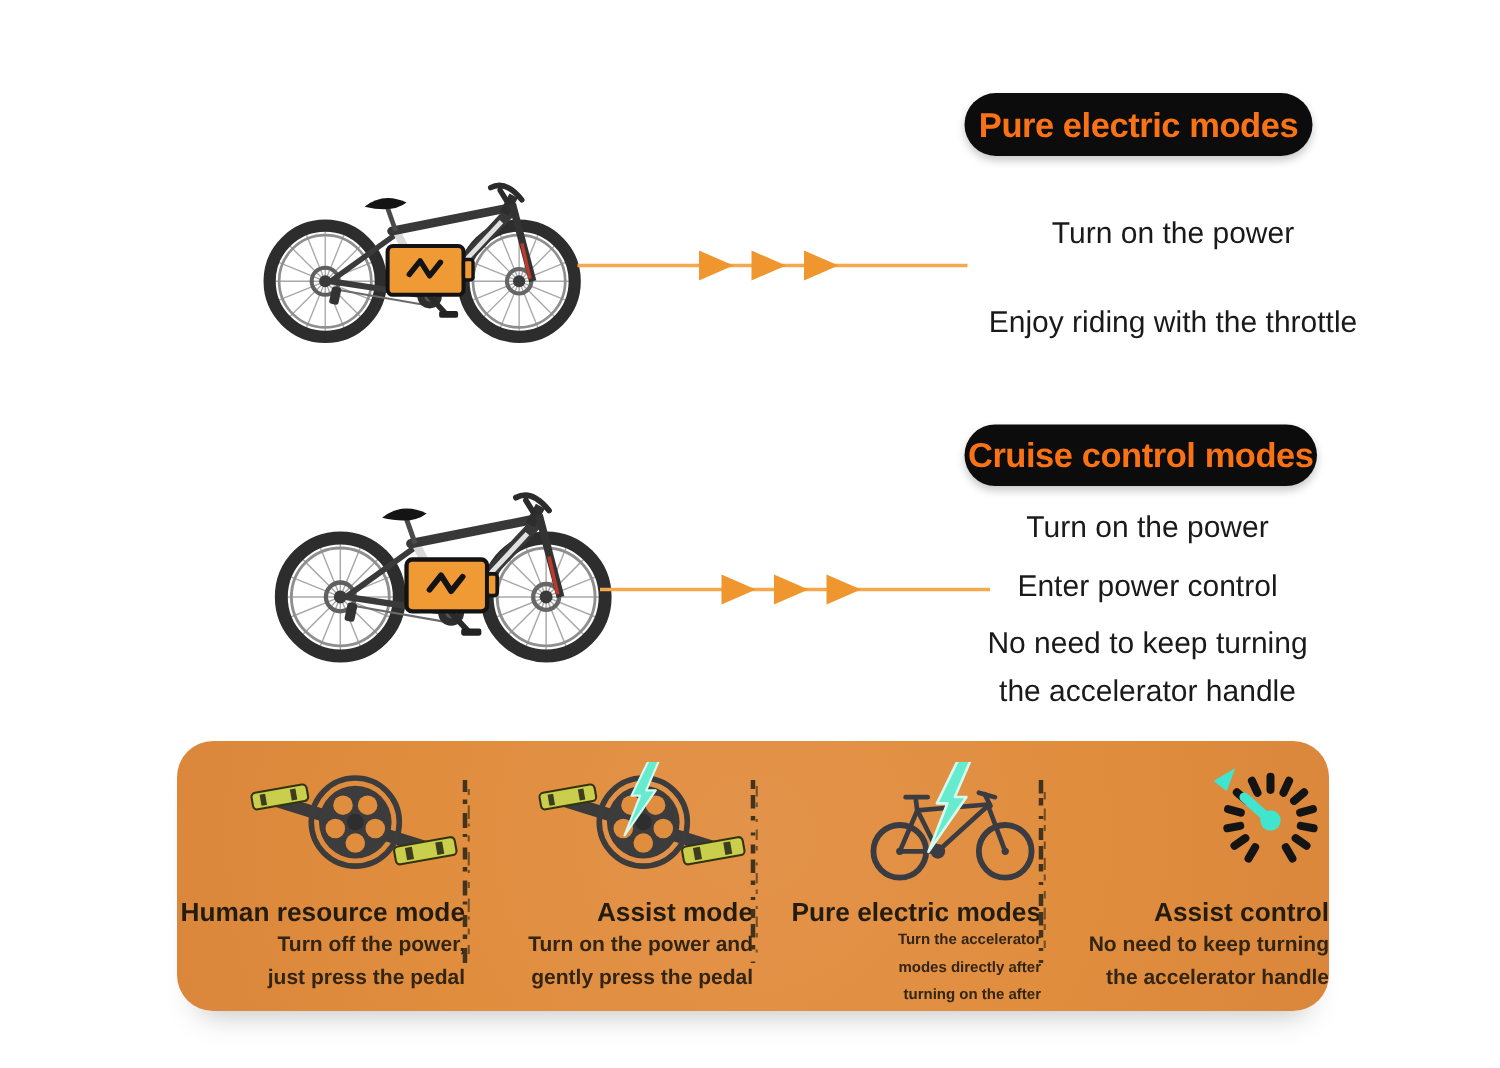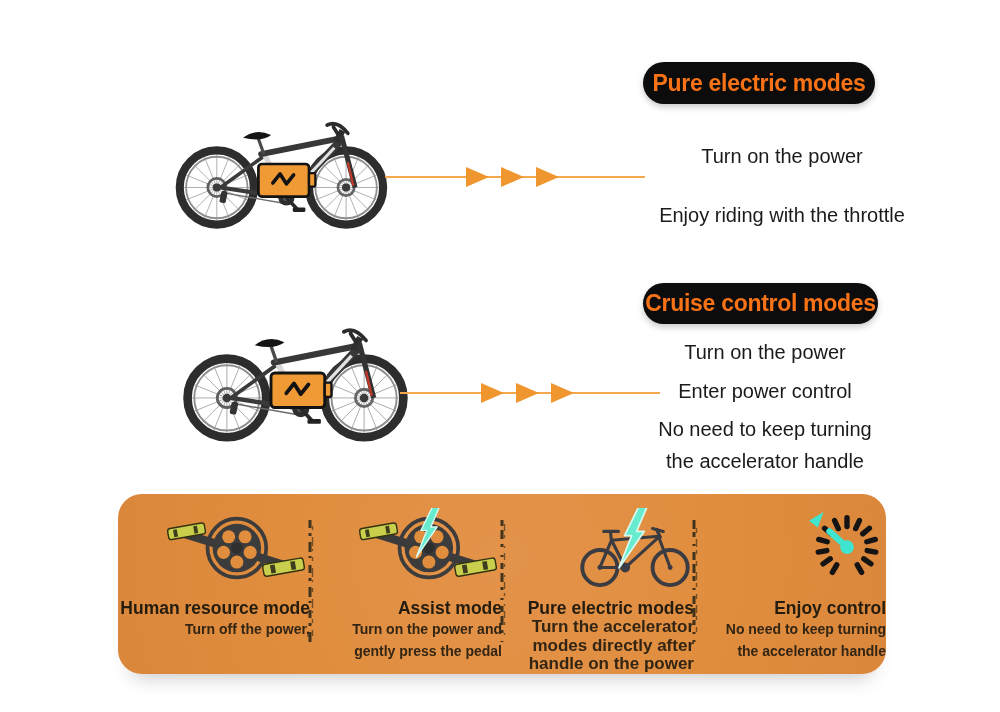--- a/index.html
+++ b/index.html
@@ -26,21 +26,21 @@
   .modes-panel{
     position:absolute;left:118px;top:494px;width:768px;height:180px;
     background:radial-gradient(circle at 50% 35%, #e3934a 0%, #e08d3e 55%, #da873c 100%);
     border-radius:24px;display:flex;
     box-shadow:0 16px 20px -14px rgba(0,0,0,.25);
   }
   .mode-col{width:192px;height:100%;display:flex;flex-direction:column;align-items:flex-end;box-sizing:border-box;padding-top:8px;padding-left:42px;}
   .mode-icon-box{height:94px;display:flex;align-items:center;justify-content:center;}
   .mode-title{font-size:17.5px;font-weight:bold;color:#241c0f;white-space:nowrap;line-height:20px;margin-top:2px;}
   .mode-line{font-size:14px;font-weight:bold;color:#332514;white-space:nowrap;line-height:22px;text-align:center;}
-  .tight .mode-line{font-size:17px;line-height:18.5px;}
+  .tight .mode-line{font-size:10px;line-height:18.5px;}
   .divider{position:absolute;top:24px;}
 </style>
 </head>
 <body>
 
 <div class="stage">
 
   <svg width="0" height="0" style="position:absolute">
     <defs>
 
@@ -234,20 +234,21 @@
   <div class="modes-panel">
 
     <div class="mode-col">
       <div class="mode-icon-box">
         <svg width="150" height="82" viewBox="0 0 160 88">
             <use href="#crank"></use>
           </svg>
       </div>
       <div class="mode-title">Human resource mode</div>
       <div class="mode-line">Turn off the power,</div>
+      <div class="mode-line">just press the pedal</div>
     </div>
 
     <div class="mode-col">
       <div class="mode-icon-box">
         <svg width="150" height="82" viewBox="0 0 160 88">
           <use href="#crank"></use>
           <g transform="translate(50,-2) scale(0.62)">
               <use href="#bolt" width="110" height="90"></use>
             </g>
         </svg>
@@ -262,30 +263,30 @@
         <svg width="118" height="82" viewBox="0 0 120 84">
           <use href="#mini-bike"></use>
           <g transform="translate(22,-2) scale(0.72)">
               <use href="#bolt" width="110" height="90"></use>
             </g>
         </svg>
       </div>
       <div class="mode-title">Pure electric modes</div>
       <div class="mode-line">Turn the accelerator</div>
       <div class="mode-line">modes directly after</div>
-      <div class="mode-line">handle on the power</div>
+      <div class="mode-line">turning on the after</div>
     </div>
 
     <div class="mode-col">
       <div class="mode-icon-box">
         <svg width="78" height="78" viewBox="0 0 80 80">
             <use href="#gauge"></use>
           </svg>
       </div>
-      <div class="mode-title">Enjoy control</div>
+      <div class="mode-title">Assist control</div>
       <div class="mode-line">No need to keep turning</div>
       <div class="mode-line">the accelerator handle</div>
     </div>
 
     <svg class="divider" style="left:186px" width="12" height="126">
       <line x1="6" y1="2" x2="6" y2="124" stroke="#42341c" stroke-width="3" stroke-dasharray="8 5 3 6 10 4 2 7"></line>
       <line x1="8.5" y1="8" x2="8.5" y2="118" stroke="#2e2514" stroke-width="1.4" stroke-dasharray="4 7 9 3 2 6" opacity="0.6"></line>
     </svg>
     <svg class="divider" style="left:378px" width="12" height="126">
       <line x1="6" y1="2" x2="6" y2="124" stroke="#42341c" stroke-width="3" stroke-dasharray="6 4 9 5 3 8 2 6"></line>

